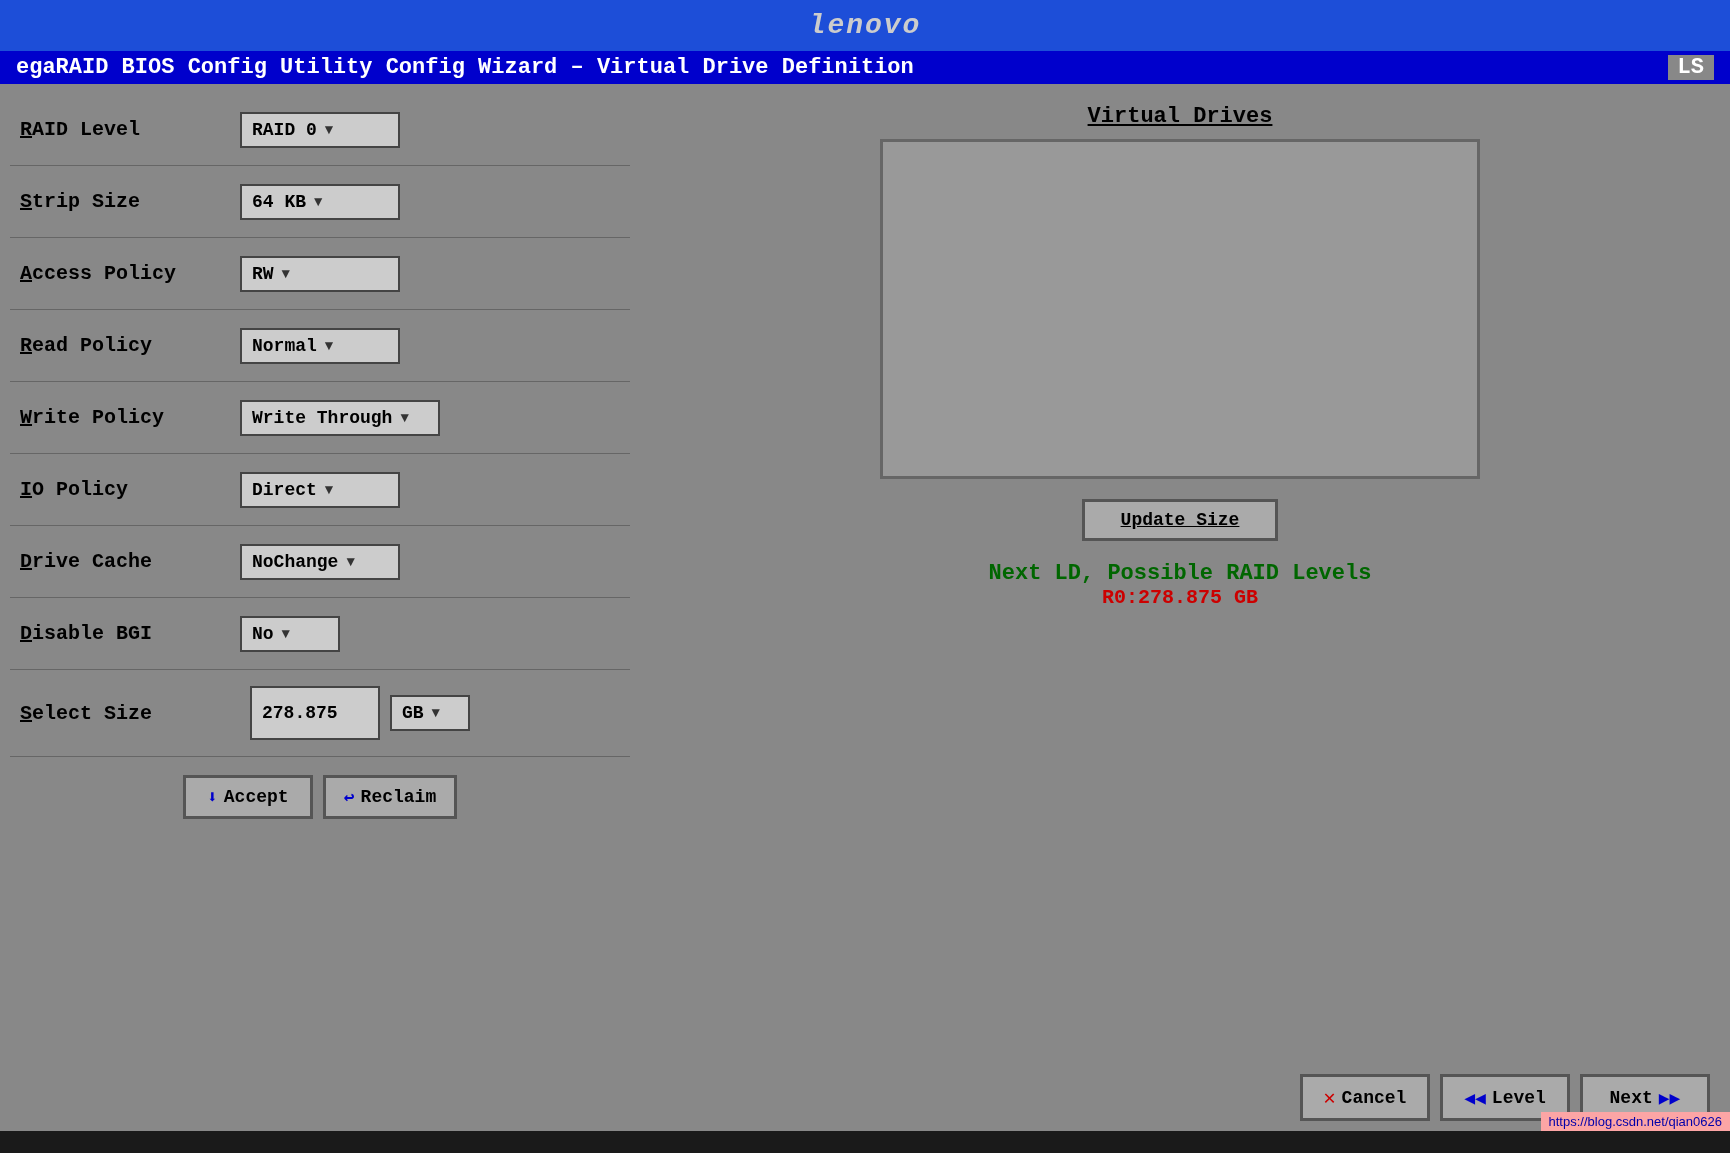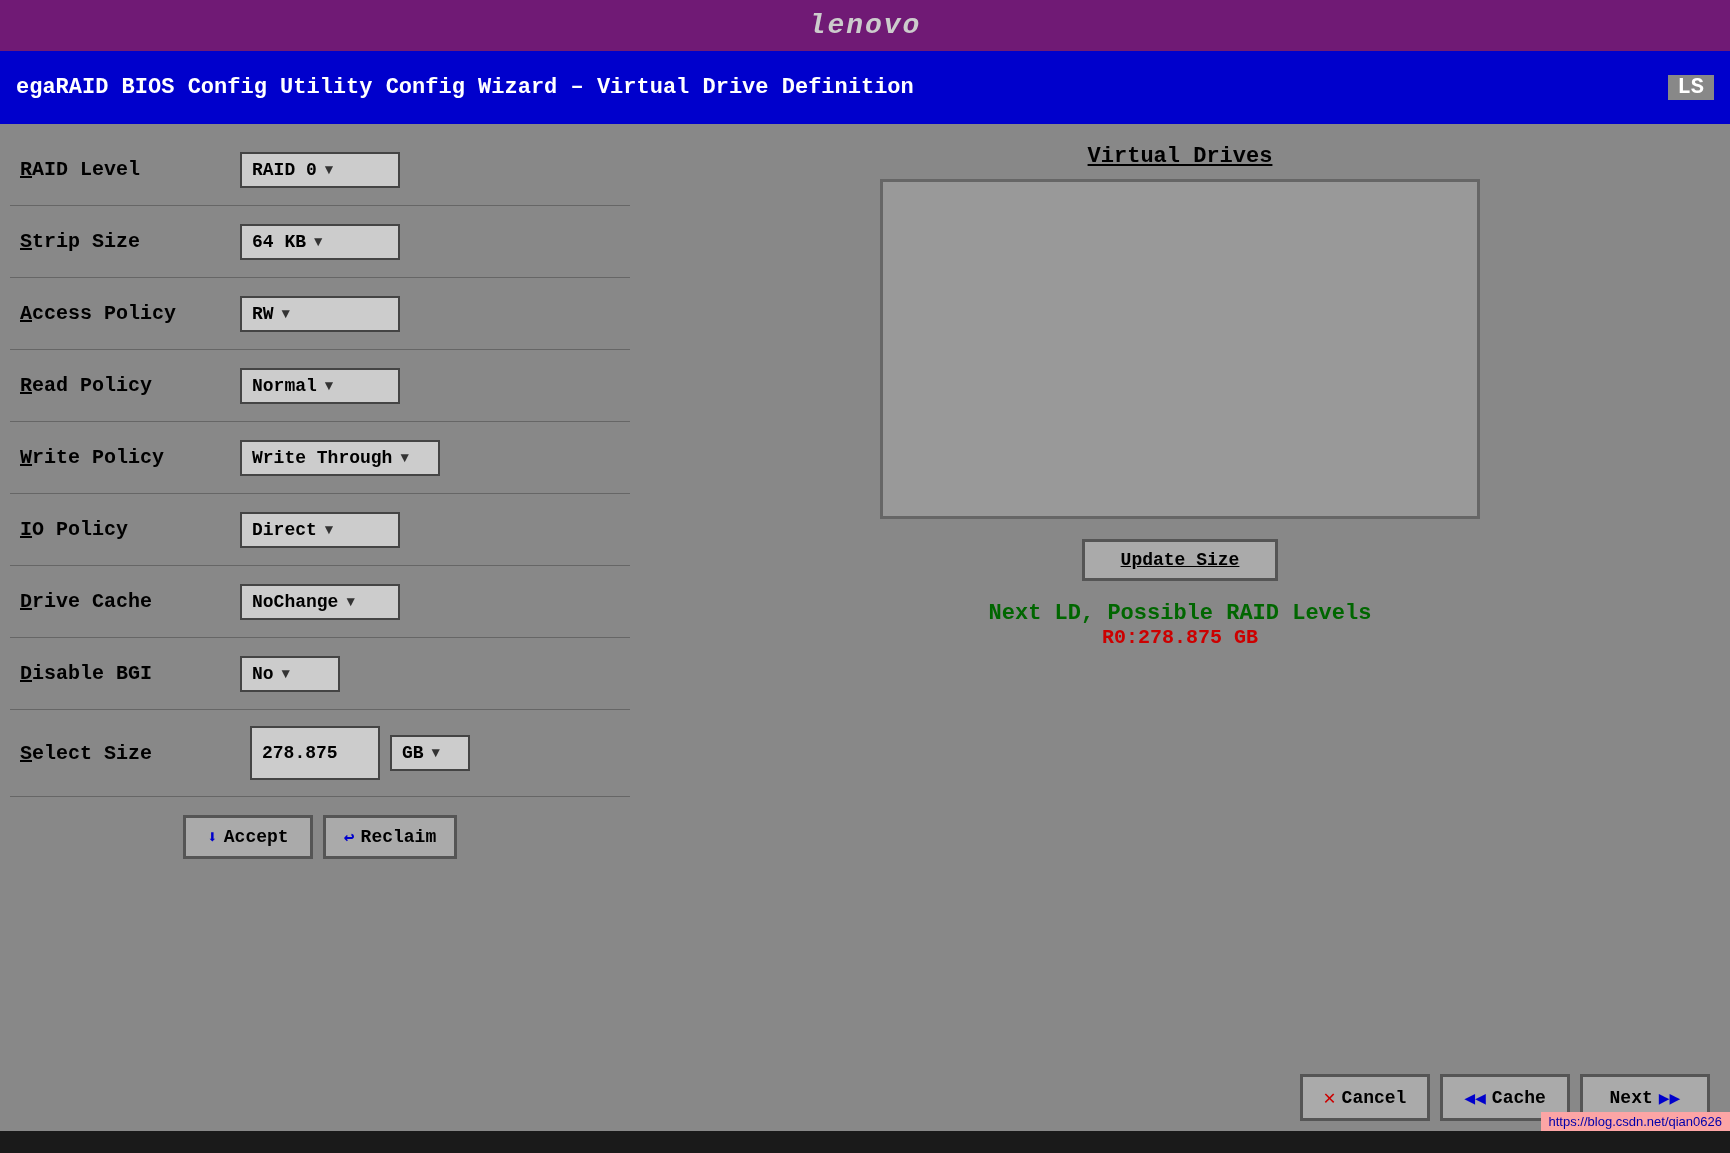--- a/index.html
+++ b/index.html
@@ -9,21 +9,21 @@
       background: #1a1a1a;
       font-family: 'Courier New', Courier, monospace;
       overflow: hidden;
       display: flex;
       flex-direction: column;
       align-items: center;
     }
 
     .lenovo-bar {
       width: 100%;
-      background: #701a75;
+      background: #1d4ed8;
       color: #ccc;
       text-align: center;
       font-size: 28px;
       font-style: italic;
       font-weight: bold;
       padding: 10px 0;
       letter-spacing: 2px;
     }
 
     .screen-wrapper {
@@ -33,21 +33,21 @@
       position: relative;
       display: flex;
       flex-direction: column;
     }
 
     .title-bar {
       background: #0000cc;
       color: #fff;
       font-size: 22px;
       font-weight: bold;
-      padding: 24px 16px;
+      padding: 4px 16px;
       display: flex;
       align-items: center;
       justify-content: space-between;
       font-family: 'Courier New', Courier, monospace;
     }
 
     .title-bar-right {
       background: #888;
       color: #fff;
       font-size: 22px;
@@ -399,21 +399,21 @@
         <div class="next-ld-value">R0:278.875 GB</div>
       </div>
 
       <div style="width:100%; display:flex; flex-direction:row; justify-content:flex-end; margin-top:auto; padding: 20px 10px 0 0; gap:10px;">
         <button class="btn">
           <span class="btn-red-x">✕</span>
           <span>Cancel</span>
         </button>
         <button class="btn">
           <span class="btn-blue-arrow">◀◀</span>
-          <span>Cache</span>
+          <span>Level</span>
         </button>
         <button class="btn">
           <span>Next</span>
           <span class="btn-blue-arrow">▶▶</span>
         </button>
       </div>
     </div>
   </div>
 
   <div class="url-bar">https://blog.csdn.net/qian0626</div>

